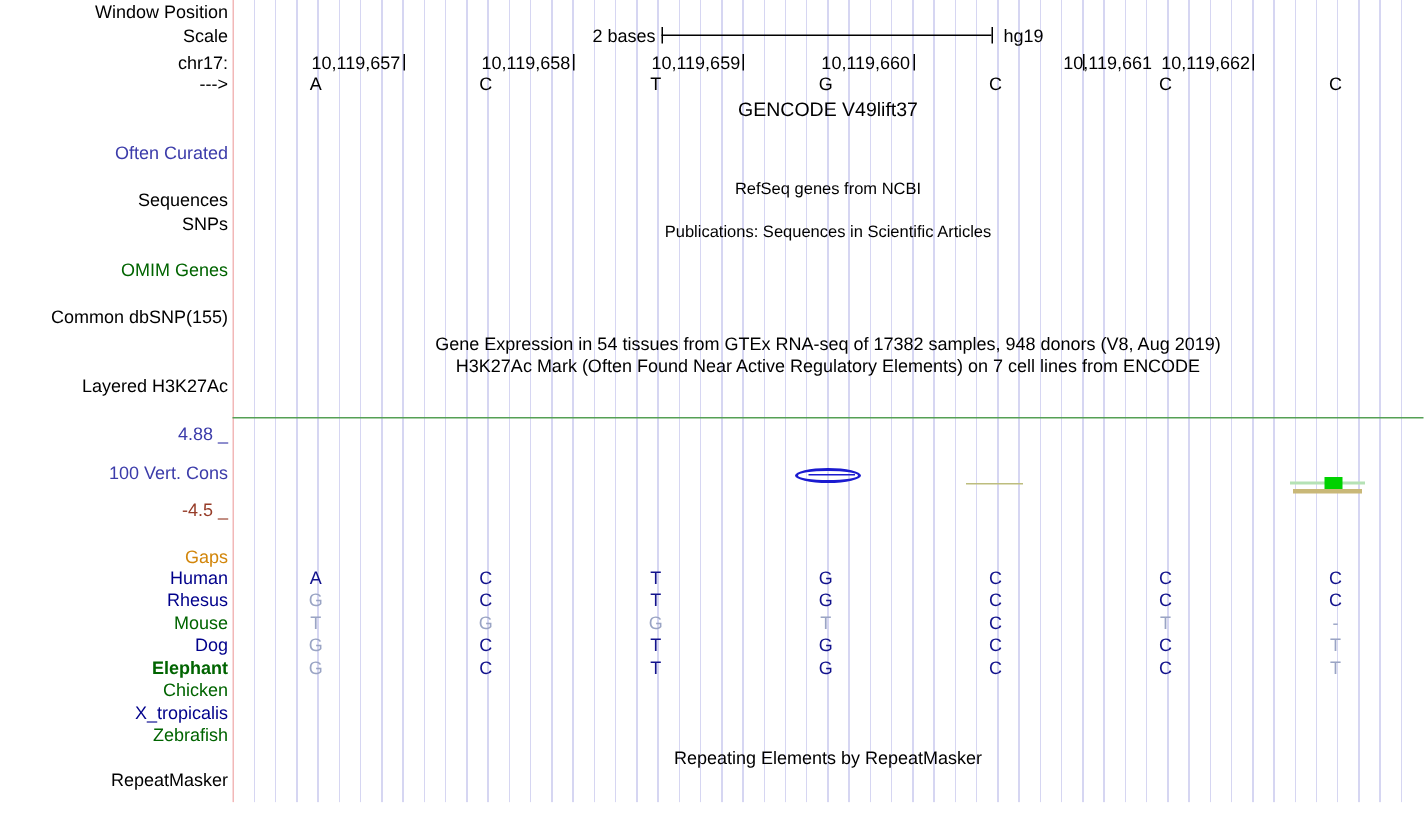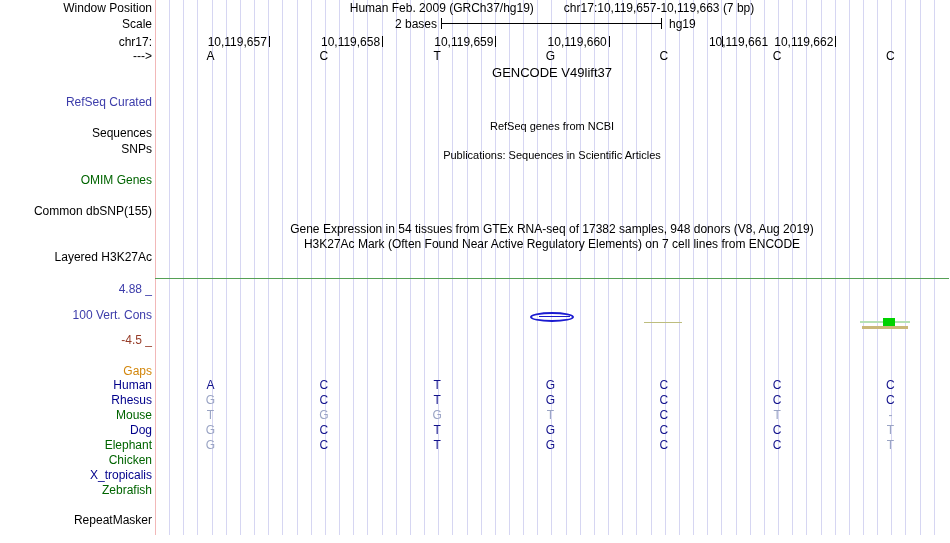--- a/index.html
+++ b/index.html
@@ -37,24 +37,20 @@
 </head>
 <body>
 
 <div class="screen">
 
   <div class="grid"></div>
   <div class="pink-guide"></div>
   <div class="separator" style="top:278px;"></div>
 
   <div class="gutter-label" style="top:2px;">Window Position</div>
-  <div class="center-title header-line" style="top:2px;">
-    <span>Human Feb. 2009 (GRCh37/hg19)</span>
-    <span>chr17:10,119,657-10,119,663 (7 bp)</span>
-  </div>
 
   <div class="gutter-label" style="top:18px;">Scale</div>
   <div class="abs" style="left:337px;top:17px;width:100px;text-align:right;">2 bases</div>
   <div class="bar-line" style="left:441px;top:23px;width:220px;"></div>
   <div class="bar-tick" style="left:441px;top:18px;"></div>
   <div class="bar-tick" style="left:661px;top:18px;"></div>
   <div class="abs" style="left:669px;top:17px;">hg19</div>
 
   <div class="gutter-label" style="top:36px;">chr17:</div>
   <div class="gutter-label" style="top:50px;">---&gt;</div>
@@ -75,21 +71,21 @@
       <div class="seq-letter" style="left: 308.814px; top: 50px;">C</div>
       <div class="seq-letter" style="left: 422.128px; top: 50px;">T</div>
       <div class="seq-letter" style="left: 535.442px; top: 50px;">G</div>
       <div class="seq-letter" style="left: 648.756px; top: 50px;">C</div>
       <div class="seq-letter" style="left: 762.07px; top: 50px;">C</div>
       <div class="seq-letter" style="left: 875.384px; top: 50px;">C</div>
     </div>
 
   <div class="center-title fs13" style="top:66px;">GENCODE V49lift37</div>
   <div class="center-title fs11" style="top:83px;">RefSeq genes from NCBI</div>
-  <div class="gutter-label c-blue" style="top:96px;">RefSeq Curated</div>
+  <div class="gutter-label c-blue" style="top:96px;">Often Curated</div>
 
   <div class="center-title fs11" style="top:112px;">Publications: Sequences in Scientific Articles</div>
   <div class="gutter-label" style="top:127px;text-align:right;">Sequences</div>
   <div class="gutter-label" style="top:143px;">SNPs</div>
 
   <div class="gutter-label c-green" style="top:174px;">OMIM Genes</div>
 
   <div class="gutter-label" style="top:205px;">Common dbSNP(155)</div>
 
   <div class="center-title" style="top:223px;">Gene Expression in 54 tissues from GTEx RNA-seq of 17382 samples, 948 donors (V8, Aug 2019)</div>
@@ -135,28 +131,29 @@
       <div class="aln-letter muted" style="left: 762.07px; top: 409px;">T</div>
       <div class="aln-letter muted" style="left: 875.384px; top: 409px;">-</div>
       <div class="gutter-label" style="top: 424px; color: rgb(0, 0, 139);">Dog</div>
       <div class="aln-letter muted" style="left: 195.5px; top: 424px;">G</div>
       <div class="aln-letter" style="left: 308.814px; top: 424px;">C</div>
       <div class="aln-letter" style="left: 422.128px; top: 424px;">T</div>
       <div class="aln-letter" style="left: 535.442px; top: 424px;">G</div>
       <div class="aln-letter" style="left: 648.756px; top: 424px;">C</div>
       <div class="aln-letter" style="left: 762.07px; top: 424px;">C</div>
       <div class="aln-letter muted" style="left: 875.384px; top: 424px;">T</div>
-      <div class="gutter-label" style="top: 439px; color: rgb(0, 100, 0);">Elephant</div>
+      <div class="gutter-label" style="top: 439px; color: rgb(0, 100, 0); font-weight: bold;">Elephant</div>
       <div class="aln-letter muted" style="left: 195.5px; top: 439px;">G</div>
       <div class="aln-letter" style="left: 308.814px; top: 439px;">C</div>
       <div class="aln-letter" style="left: 422.128px; top: 439px;">T</div>
       <div class="aln-letter" style="left: 535.442px; top: 439px;">G</div>
       <div class="aln-letter" style="left: 648.756px; top: 439px;">C</div>
       <div class="aln-letter" style="left: 762.07px; top: 439px;">C</div>
       <div class="aln-letter muted" style="left: 875.384px; top: 439px;">T</div>
       <div class="gutter-label" style="top: 454px; color: rgb(0, 100, 0);">Chicken</div>
       <div class="gutter-label" style="top: 469px; color: rgb(0, 0, 139);">X_tropicalis</div>
       <div class="gutter-label" style="top: 484px; color: rgb(0, 100, 0);">Zebrafish</div>
     </div>
 
+  <div class="center-title" style="top:499px;">Repeating Elements by RepeatMasker</div>
   <div class="gutter-label" style="top:514px;">RepeatMasker</div>
 
 </div>
 
 </body></html>

